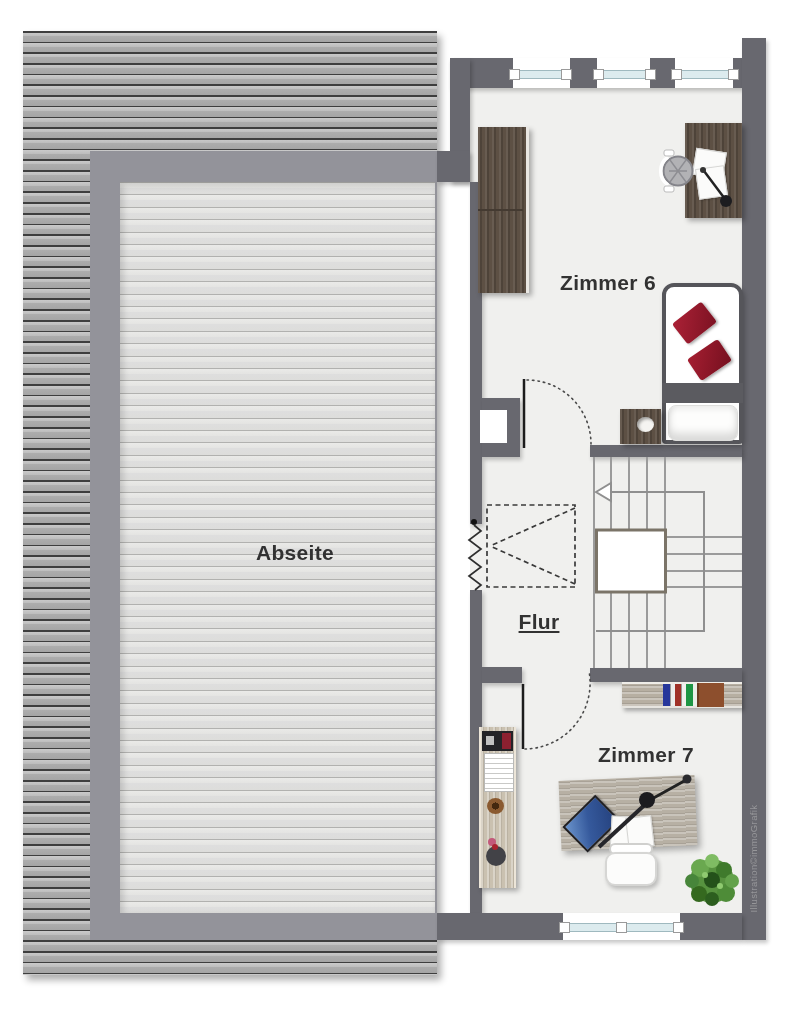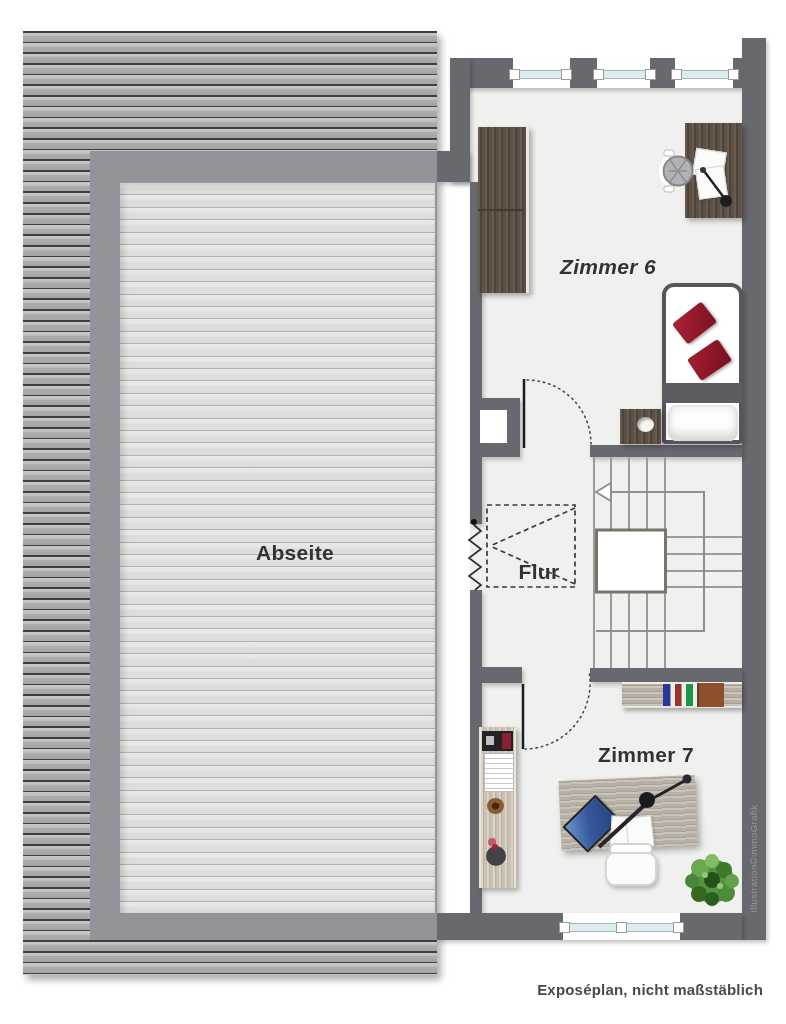--- a/index.html
+++ b/index.html
@@ -245,21 +245,20 @@
       <circle cx="692" cy="881" r="7" fill="#47853a"></circle>
       <circle cx="732" cy="881" r="7" fill="#63a24b"></circle>
       <circle cx="712" cy="899" r="7" fill="#2c5e1f"></circle>
       <circle cx="712" cy="880" r="8" fill="#24511a"></circle>
       <circle cx="705" cy="875" r="3" fill="#8fca70"></circle>
       <circle cx="720" cy="886" r="3" fill="#8fca70"></circle>
     </g>
   </svg>
 
   <div class="abs label" style="left:295px;top:553px;text-align:right;">Abseite</div>
-  <div class="abs label" style="left:608px;top:267px;font-style:italic;">Zimmer 6</div>
-  <div class="abs label" style="left:539px;top:572px;">Flur</div>
+  <div class="abs label" style="left:608px;top:283px;">Zimmer 6</div>
+  <div class="abs label" style="left:539px;top:622px;text-decoration:underline;">Flur</div>
   <div class="abs label" style="left:646px;top:755px;">Zimmer 7</div>
 
   <div class="abs watermark" style="left:693px;top:853px;">Illustration©immoGrafik</div>
 
-  <div class="abs footer-note" style="right:23px;top:981px;">Exposéplan, nicht maßstäblich</div>
 
 </div>
 
 </body></html>

